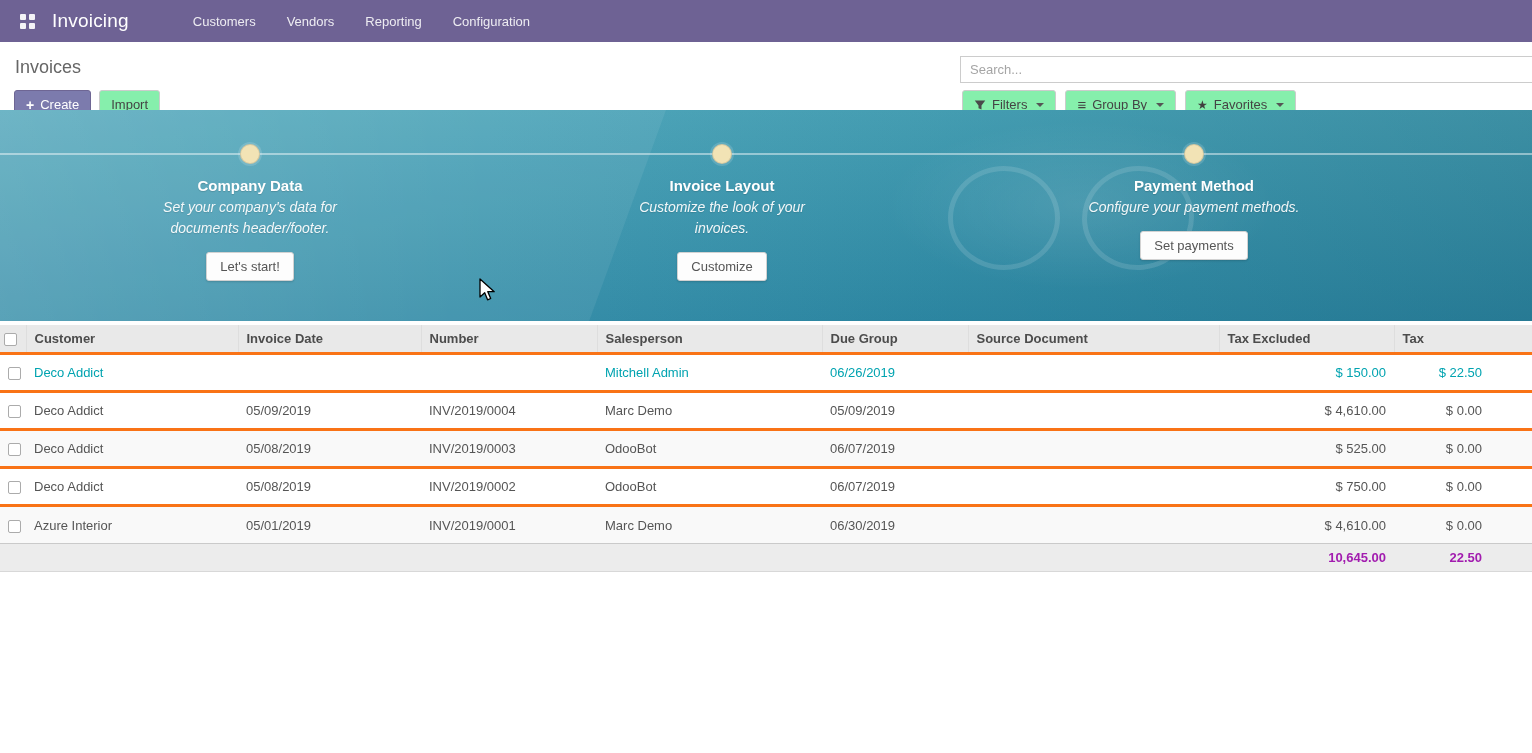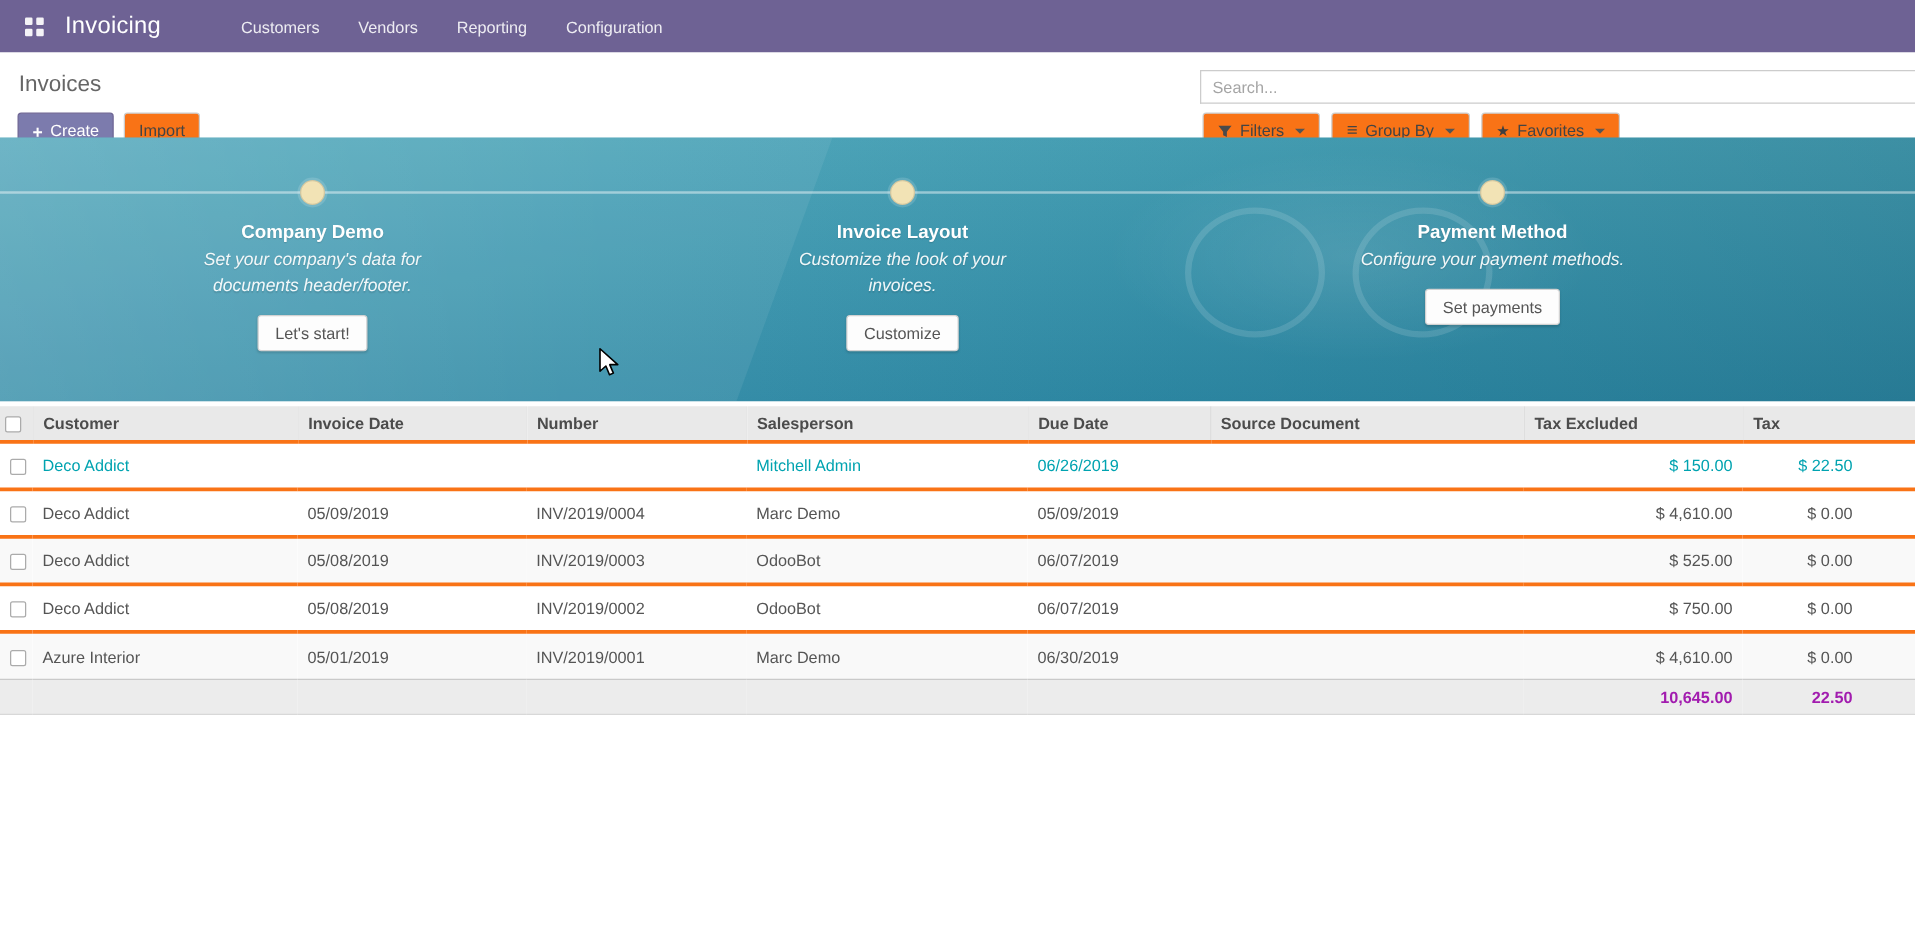--- a/index.html
+++ b/index.html
@@ -32,21 +32,21 @@
   .cp-title { position:absolute; left:15px; top:15px; font-size:18px; color:#666; font-weight:400; }
   .search-input {
     position:absolute; right:0; top:14px; width:572px; height:27px;
     border:1px solid #ccc; border-right:none; padding:0 9px; font-size:13px; color:#444;
     font-family:"Liberation Sans", sans-serif; outline:none;
   }
   .search-input::placeholder { color:#a5a5a5; }
   .cp-buttons-left { position:absolute; left:14px; top:48px; display:flex; gap:8px; }
   .btn {
     font-family:"Liberation Sans", sans-serif; font-size:13px; height:29px;
-    padding:0 11px; border-radius:3px; border:1px solid #ccc; background:#f97316;
+    padding:0 11px; border-radius:3px; border:1px solid #ccc; background:#86efac;
     color:#444; cursor:pointer; display:inline-flex; align-items:center; gap:6px;
   }
   .btn-primary { background:var(--primary); border-color:#6e6694; color:#fff; }
   .btn-primary .plus { font-weight:700; font-size:14px; line-height:1; }
   .cp-buttons-right { position:absolute; left:962px; top:48px; display:flex; gap:9px; }
   .caret { width:0; height:0; border-left:4px solid transparent; border-right:4px solid transparent;
            border-top:4px solid #555; margin-left:3px; }
   .icon-bars { font-size:15px; line-height:1; color:#444; }
   .icon-star { font-size:12px; color:#3f3f3f; }
 
@@ -164,21 +164,21 @@
   </div>
 </section>
 
 <section class="banner">
   <div class="lens l1"></div>
   <div class="lens l2"></div>
   <div class="timeline-line"></div>
 
   <div class="step s1">
     <div class="step-dot"></div>
-    <div class="step-title">Company Demo</div>
+    <div class="step-title">Company Data</div>
     <div class="step-desc">Set your company's data for documents header/footer.</div>
     <button class="step-btn">Let's start!</button>
   </div>
 
   <div class="step s3">
     <div class="step-dot"></div>
     <div class="step-title">Payment Method</div>
     <div class="step-desc">Configure your payment methods.</div>
     <button class="step-btn">Set payments</button>
   </div>
@@ -209,21 +209,21 @@
   </colgroup>
   <thead>
     <tr>
       <th class="cell-checkbox">
         <span class="checkbox"></span>
       </th>
       <th>Customer</th>
       <th>Invoice Date</th>
       <th>Number</th>
       <th>Salesperson</th>
-      <th>Due Date</th>
+      <th>Due Group</th>
       <th>Source Document</th>
       <th class="num">Tax Excluded</th>
       <th class="num col-tax">Tax</th>
     </tr>
   </thead>
   <tbody id="invoice-tbody">
       <tr class="draft">
     <td class="cell-checkbox">
       <span class="checkbox"></span>
     </td>

